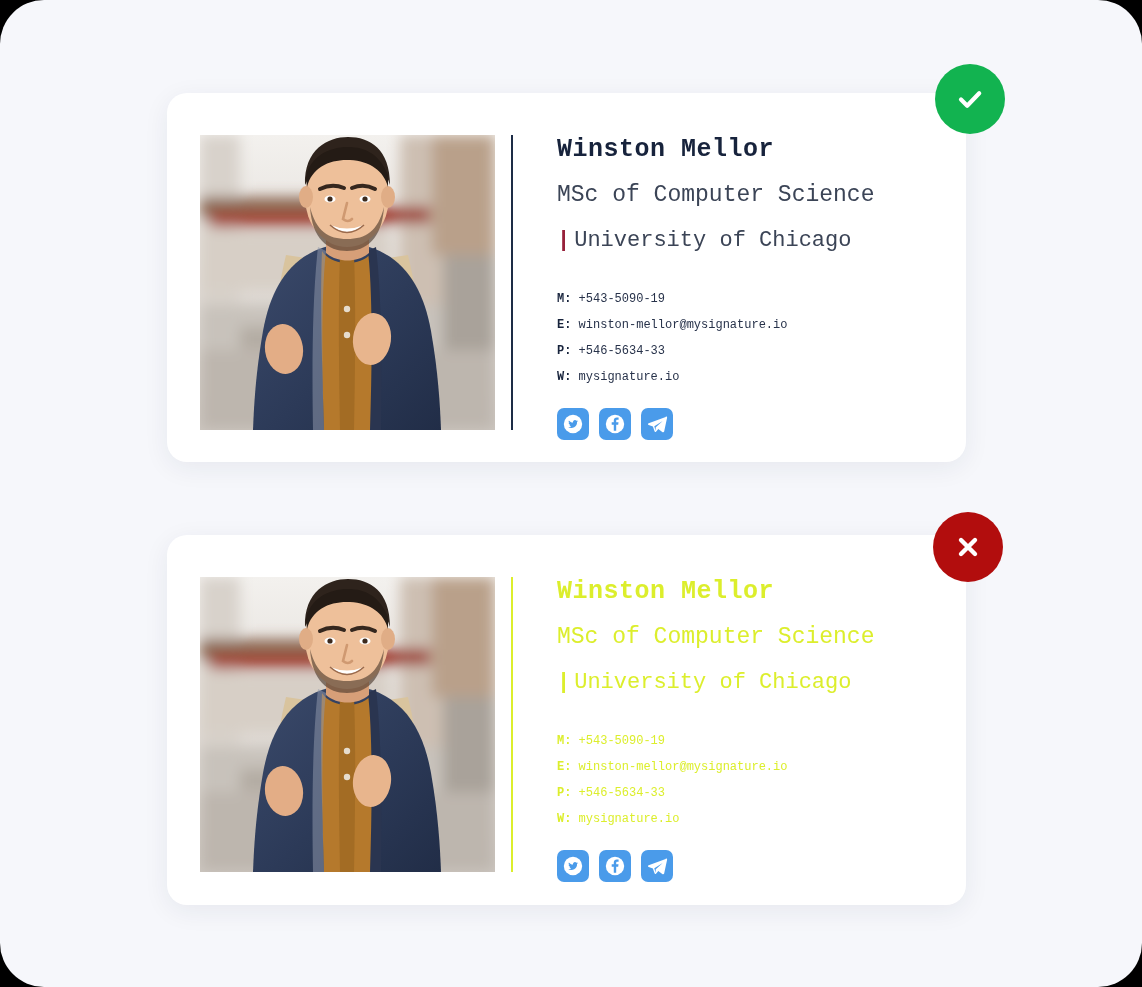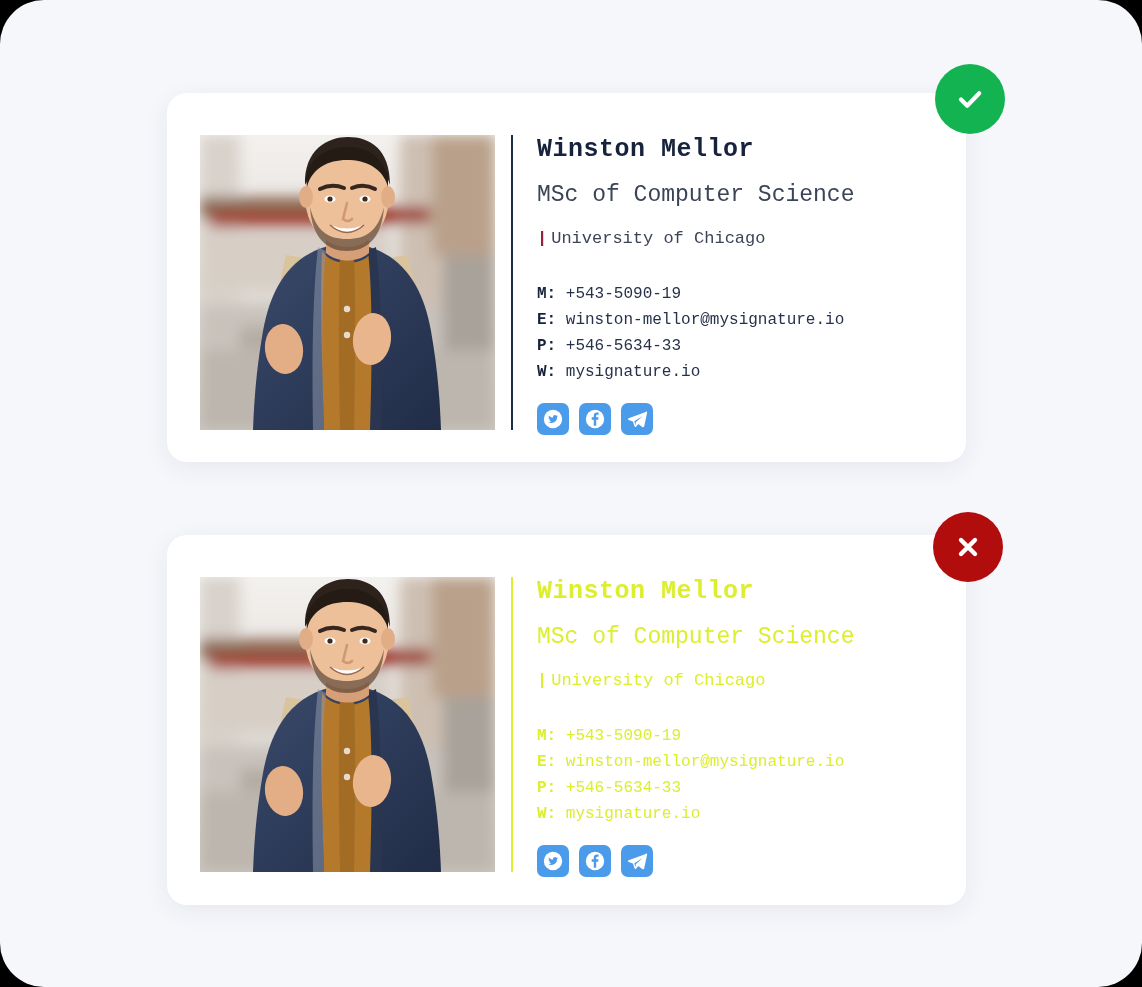--- a/index.html
+++ b/index.html
@@ -61,53 +61,54 @@
     height: 295px;
     margin-left: 16px;
     background: #1d2c46;
   }
   .divider.alt { background: #dcee2c; }
 
   
   .details {
     padding-left: 24px;
     padding-top: 2px;
+    margin-left: 20px;
   }
 
   .sig-name {
     font-size: 25px;
     font-weight: bold;
     letter-spacing: 0.5px;
     color: #17233c;
     line-height: 1;
     margin: 0 0 22px 0;
     white-space: pre;
   }
   .sig-role {
     font-size: 23px;
     color: #3b4456;
     line-height: 1;
     margin: 0 0 23px 0;
     white-space: pre;
   }
   .sig-org {
-    font-size: 17px;
+    font-size: 22px;
     color: #3b4456;
     line-height: 1;
     margin: 0 0 34px 0;
     white-space: pre;
   }
   .sig-org .pipe {
     color: #97213a;
     font-weight: bold;
     padding-right: 4px;
   }
 
   .contact-row {
-    font-size: 16px;
+    font-size: 12px;
     color: #27324a;
     line-height: 26px;
     white-space: pre;
   }
   .contact-row .k {
     font-weight: bold;
     color: #17233c;
   }
 
   .socials {

